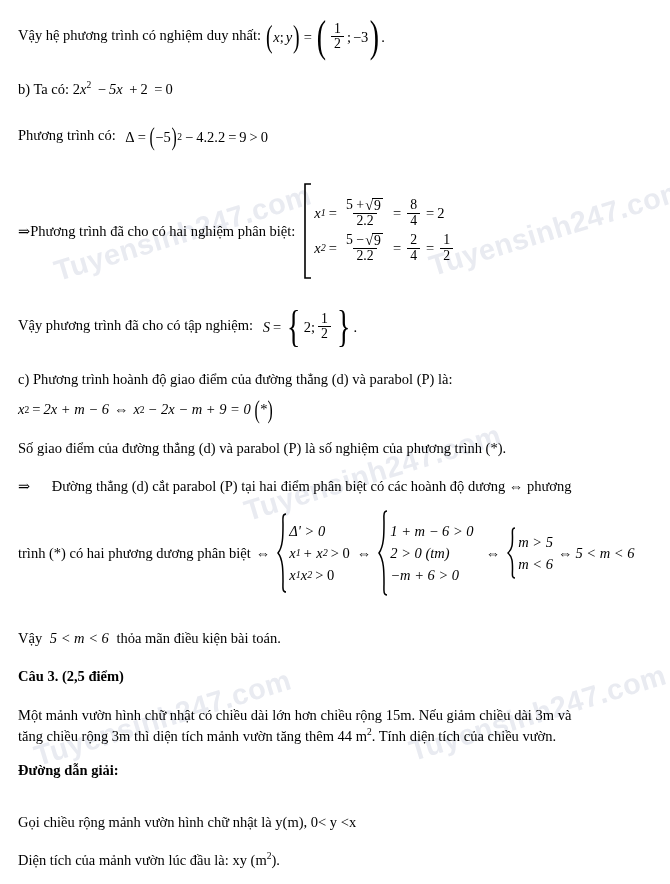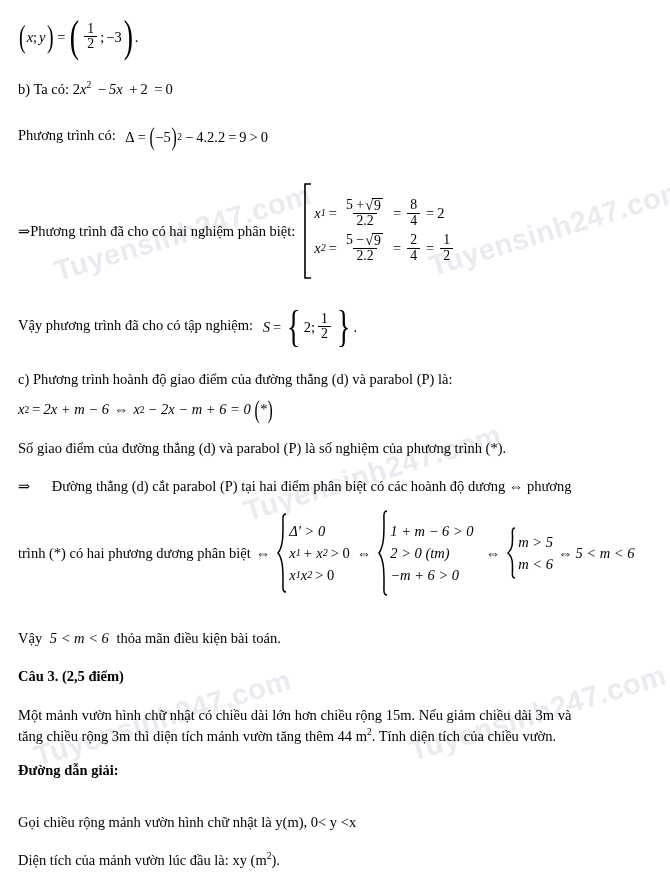--- a/index.html
+++ b/index.html
@@ -154,20 +154,21 @@
     <div class="wm" style="left: 60px; top: 255px; font-size: 29px; transform: rotate(-17deg); color: rgb(233, 235, 241);">Tuyensinh247.com</div>
     <div class="wm" style="left: 435px; top: 250px; font-size: 29px; transform: rotate(-17deg); color: rgb(233, 235, 241);">Tuyensinh247.com</div>
     <div class="wm" style="left: 250px; top: 495px; font-size: 29px; transform: rotate(-17deg); color: rgb(233, 235, 241);">Tuyensinh247.com</div>
     <div class="wm" style="left: 40px; top: 740px; font-size: 29px; transform: rotate(-17deg); color: rgb(233, 235, 241);">Tuyensinh247.com</div>
     <div class="wm" style="left: 415px; top: 735px; font-size: 29px; transform: rotate(-17deg); color: rgb(233, 235, 241);">Tuyensinh247.com</div>
   </div>
 
   <div class="content">
 
     <div class="line">
+      <span>Vậy hệ phương trình có nghiệm  duy nhất:</span>
       <span class="math mrow">
         <span class="delim-wrap">
             <span class="paren-tall">(</span>
           </span>
         <span class="mi">x</span>
           <span>;</span>
         <span class="mi" style="margin-left:2px">y</span>
         <span class="delim-wrap">
             <span class="paren-tall">)</span>
           </span>
@@ -321,21 +322,21 @@
 
     <div class="line">
       <span class="math mrow">
         <span class="mi">x</span>
           <sup class="exp">2</sup>
         <span class="op">=</span>
         <span class="mi">2x + m − 6</span>
         <span class="op-w">⇔</span>
         <span class="mi">x</span>
           <sup class="exp">2</sup>
-        <span class="mi" style="margin-left:3px">− 2x − m + 6 = 0</span>
+        <span class="mi" style="margin-left:3px">− 2x − m + 9 = 0</span>
         <span class="delim-wrap" style="margin-left:3px">
           <span class="paren-tall" style="font-size:1.75em">(</span>
             <span>*</span>
             <span class="paren-tall" style="font-size:1.75em">)</span>
         </span>
       </span>
     </div>
 
     <div class="gap-md"></div>
 

